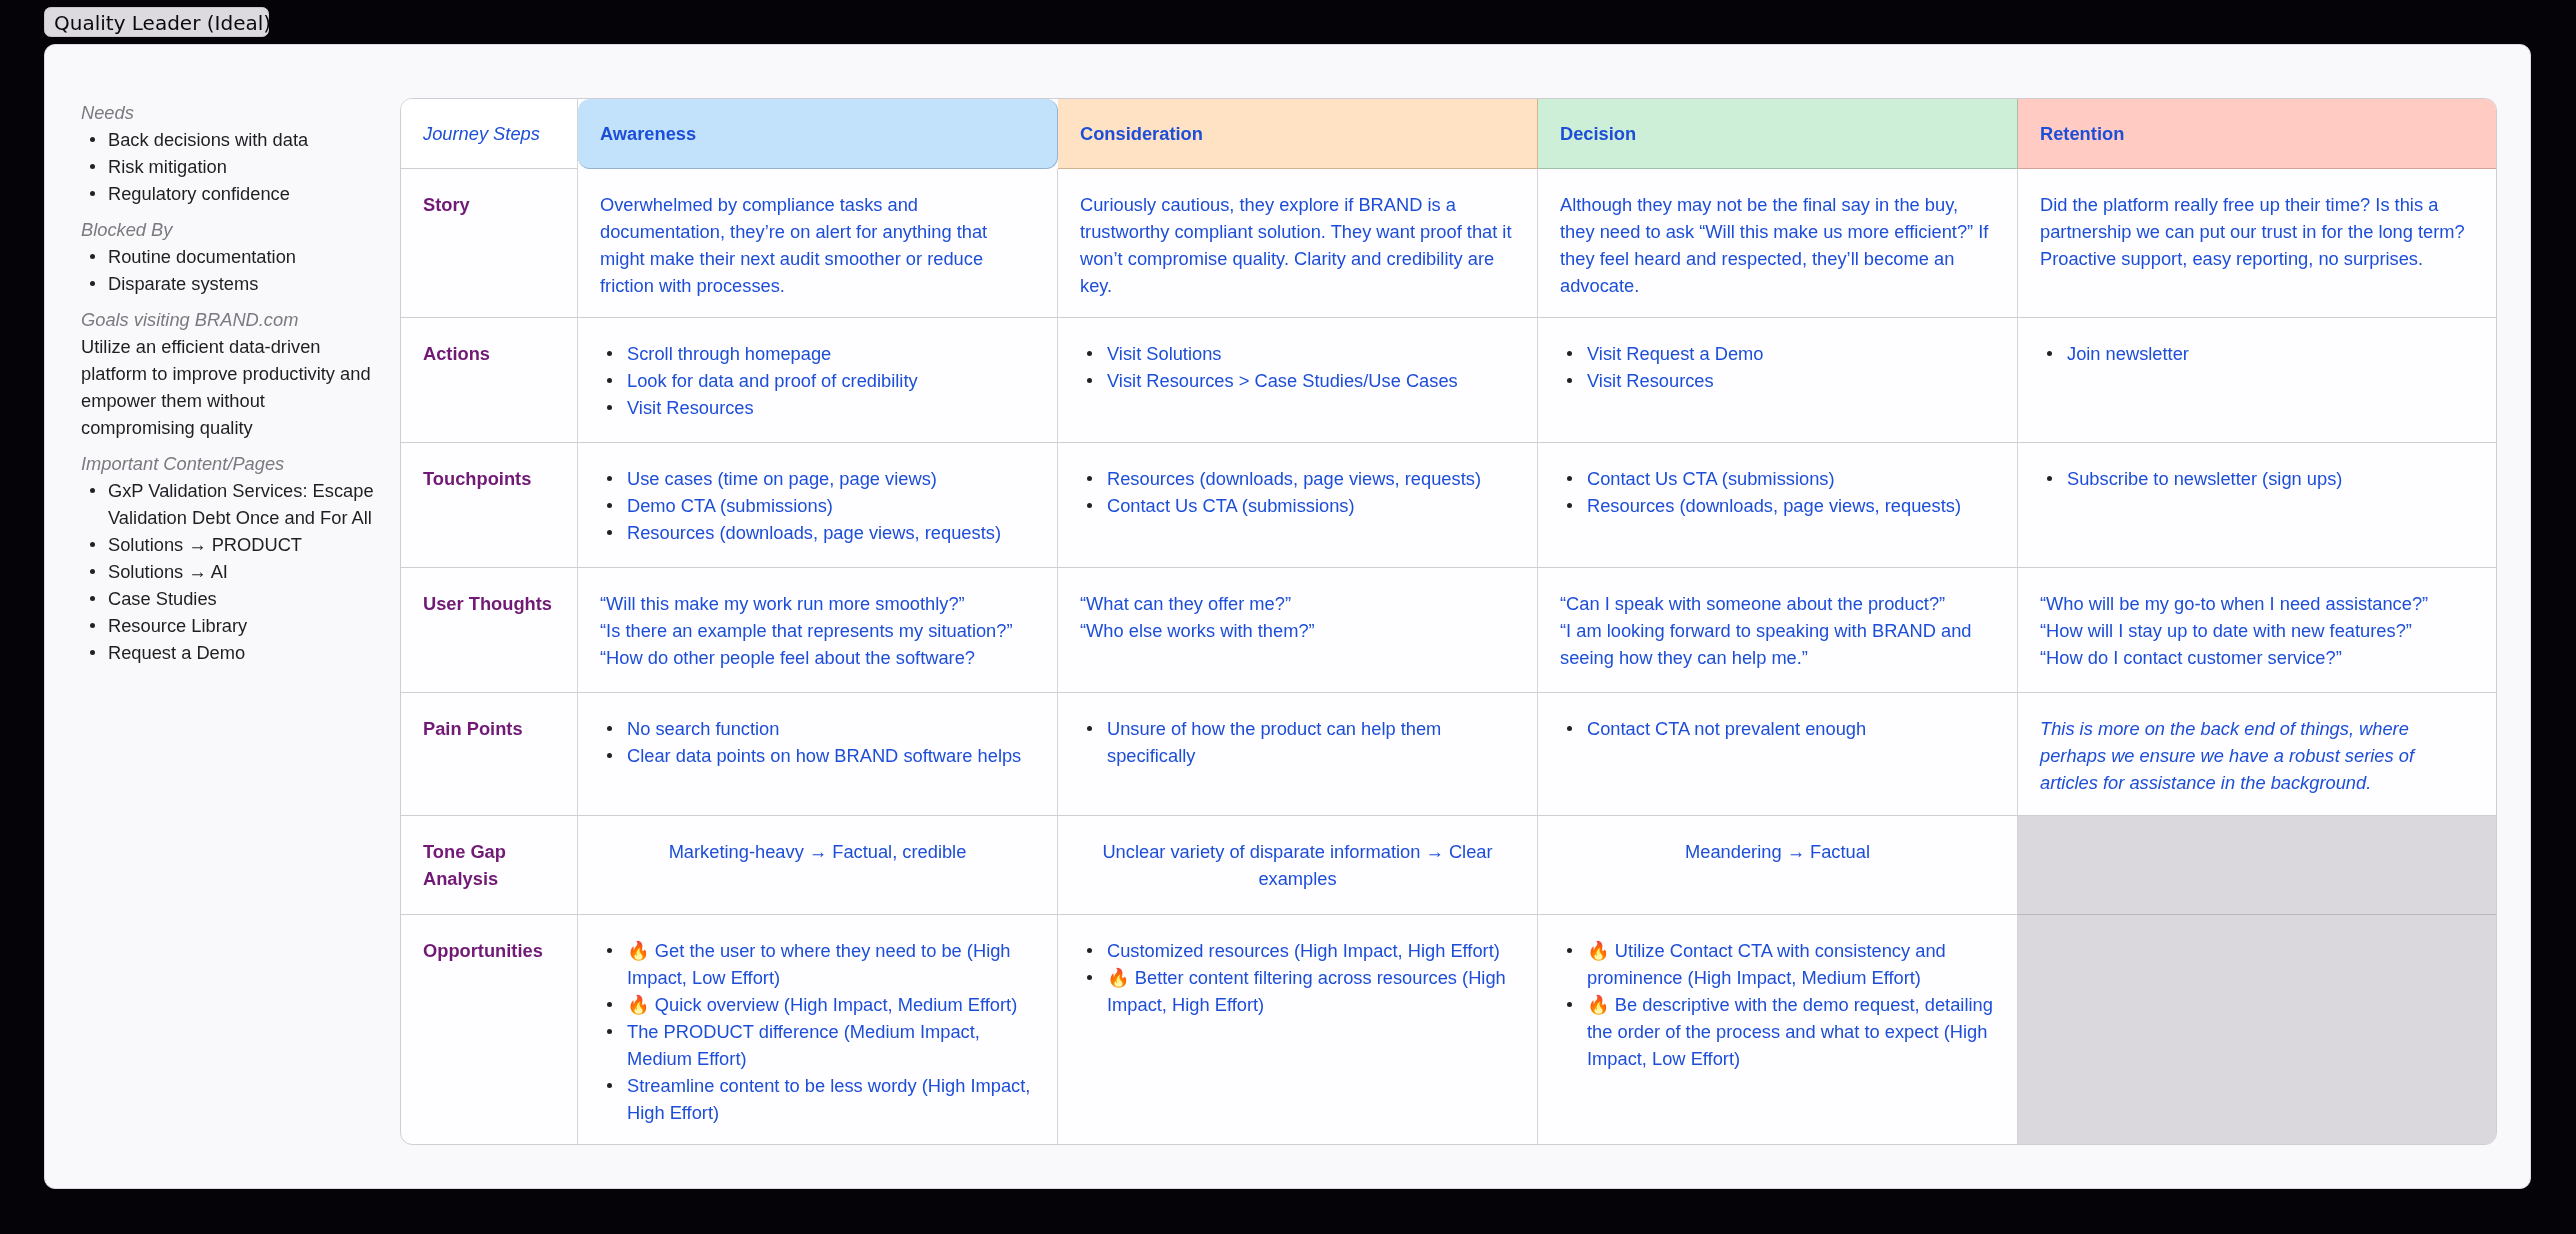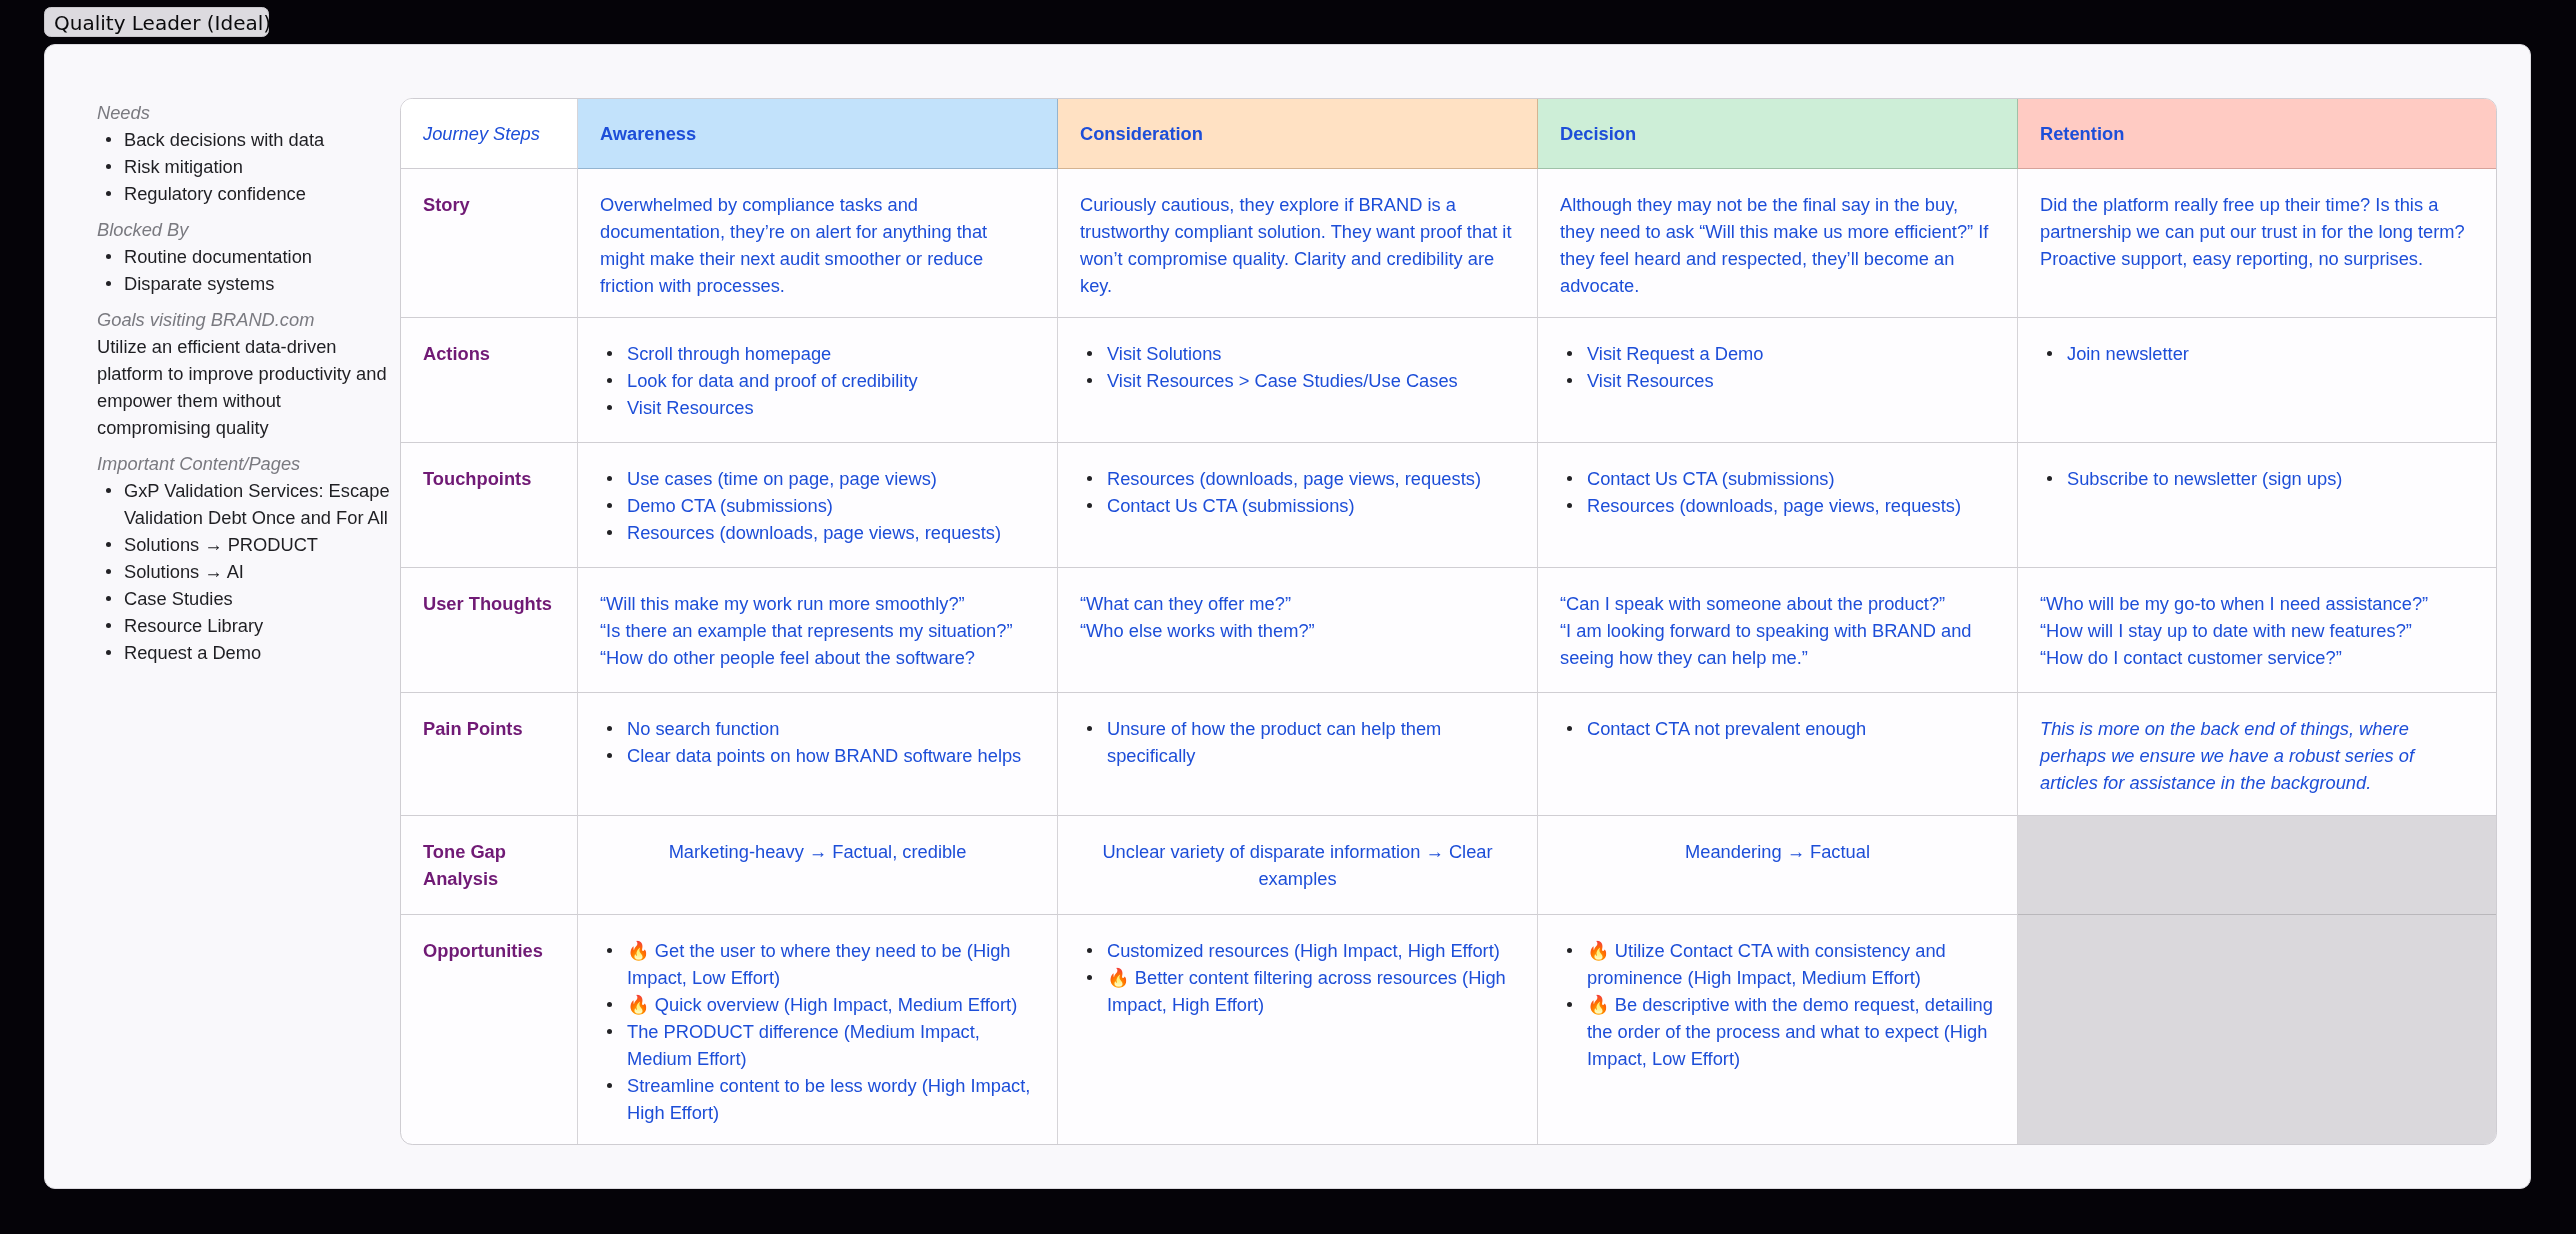--- a/index.html
+++ b/index.html
@@ -12,21 +12,21 @@
     font-family: "DejaVu Sans", sans-serif; font-size: 20px; color: #0a0a0c;
     padding: 3.3px 0 0 9px; white-space: nowrap;
   }
 
   .panel {
     position: absolute; left: 44px; top: 44px; width: 2487px; height: 1145px;
     background: #f9f8fb; border: 1.7px solid #dddbe0; border-radius: 11px;
   }
 
   
-  .sidebar { position: absolute; left: 97px; top: 99px; width: 300px; font-size: 18.3px; line-height: 27px; color: #1f1f23; }
+  .sidebar { position: absolute; left: 81px; top: 99px; width: 300px; font-size: 18.3px; line-height: 27px; color: #1f1f23; }
   .sb-heading { font-style: italic; color: #7a7a80; }
   .sb-section { margin-bottom: 9px; }
   .sb-list { list-style: none; }
   .sb-list li { position: relative; padding-left: 27px; }
   .sb-list li::before { content: ""; position: absolute; left: 9px; top: 11px; width: 5px; height: 5px; border-radius: 50%; background: #222226; }
   .sb-text { padding-right: 5.6px; }
 
   
   .journey {
     position: absolute; left: 400px; top: 98px; width: 2097px; height: 1047px;
@@ -93,21 +93,21 @@
       <li>Resource Library</li>
       <li>Request a Demo</li>
     </ul>
   </div>
 </div>
 
 <div class="journey">
   <div class="grid" id="grid">
 
     <div class="cell hdr corner">Journey Steps</div>
-    <div class="cell hdr stage-hdr" style="background: rgb(194, 226, 251); border-bottom-color: rgb(147, 180, 208); border-right-color: rgb(147, 180, 208);">Awareness</div>
+    <div class="cell hdr stage-hdr" style="background: rgb(194, 226, 251); border-bottom-color: rgb(147, 180, 208); border-right-color: rgb(147, 180, 208); border-radius: 12px;">Awareness</div>
     <div class="cell hdr stage-hdr" style="background: rgb(255, 225, 195); border-bottom-color: rgb(213, 179, 145); border-right-color: rgb(213, 179, 145);">Consideration</div>
     <div class="cell hdr stage-hdr" style="background: rgb(205, 238, 215); border-bottom-color: rgb(159, 193, 168); border-right-color: rgb(159, 193, 168);">Decision</div>
     <div class="cell hdr stage-hdr last-col" style="background: rgb(255, 203, 195); border-bottom-color: rgb(215, 162, 154); border-right-color: rgb(215, 162, 154);">Retention</div>
 
     <div class="cell row-label">Story</div>
     <div class="cell">Overwhelmed by compliance tasks and documentation, they’re on alert for anything that might make their next audit smoother or reduce friction with processes.</div>
     <div class="cell">Curiously cautious, they explore if BRAND is a trustworthy compliant solution. They want proof that it won’t compromise quality. Clarity and credibility are key.</div>
     <div class="cell">Although they may not be the final say in the buy, they need to ask “Will this make us more efficient?” If they feel heard and respected, they’ll become an advocate.</div>
     <div class="cell last-col">Did the platform really free up their time? Is this a partnership we can put our trust in for the long term? Proactive support, easy reporting, no surprises.</div>
 

